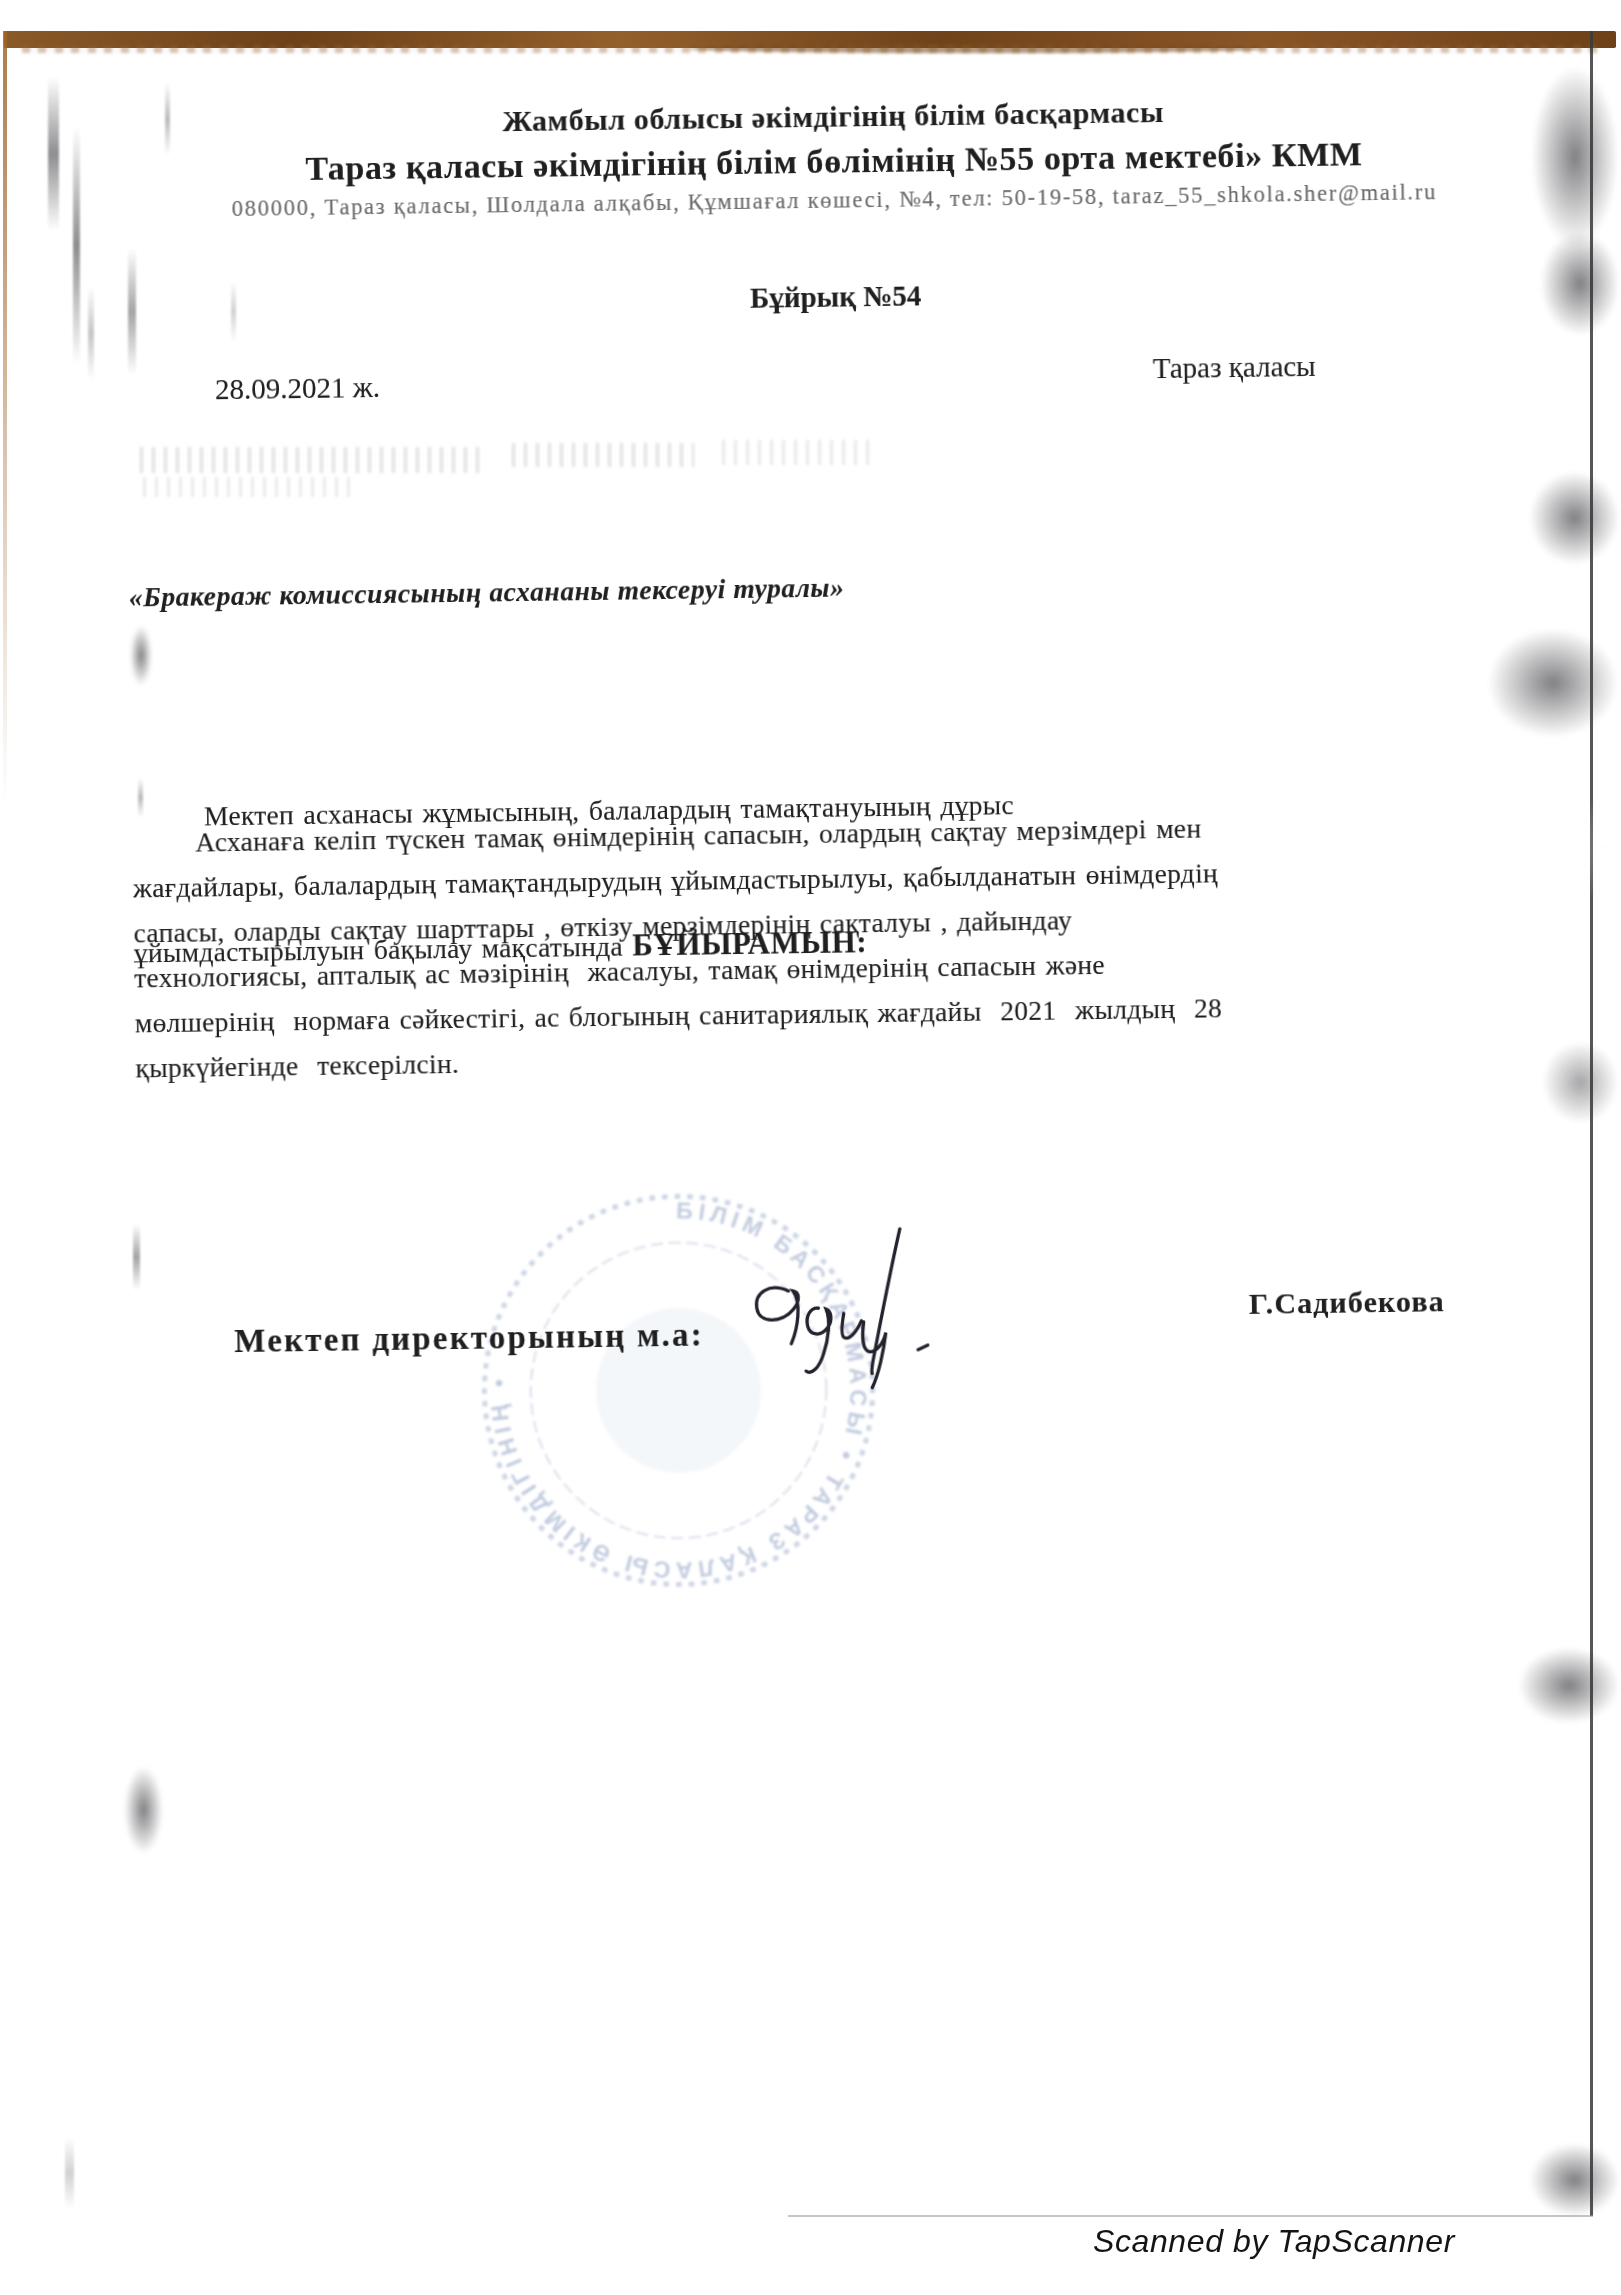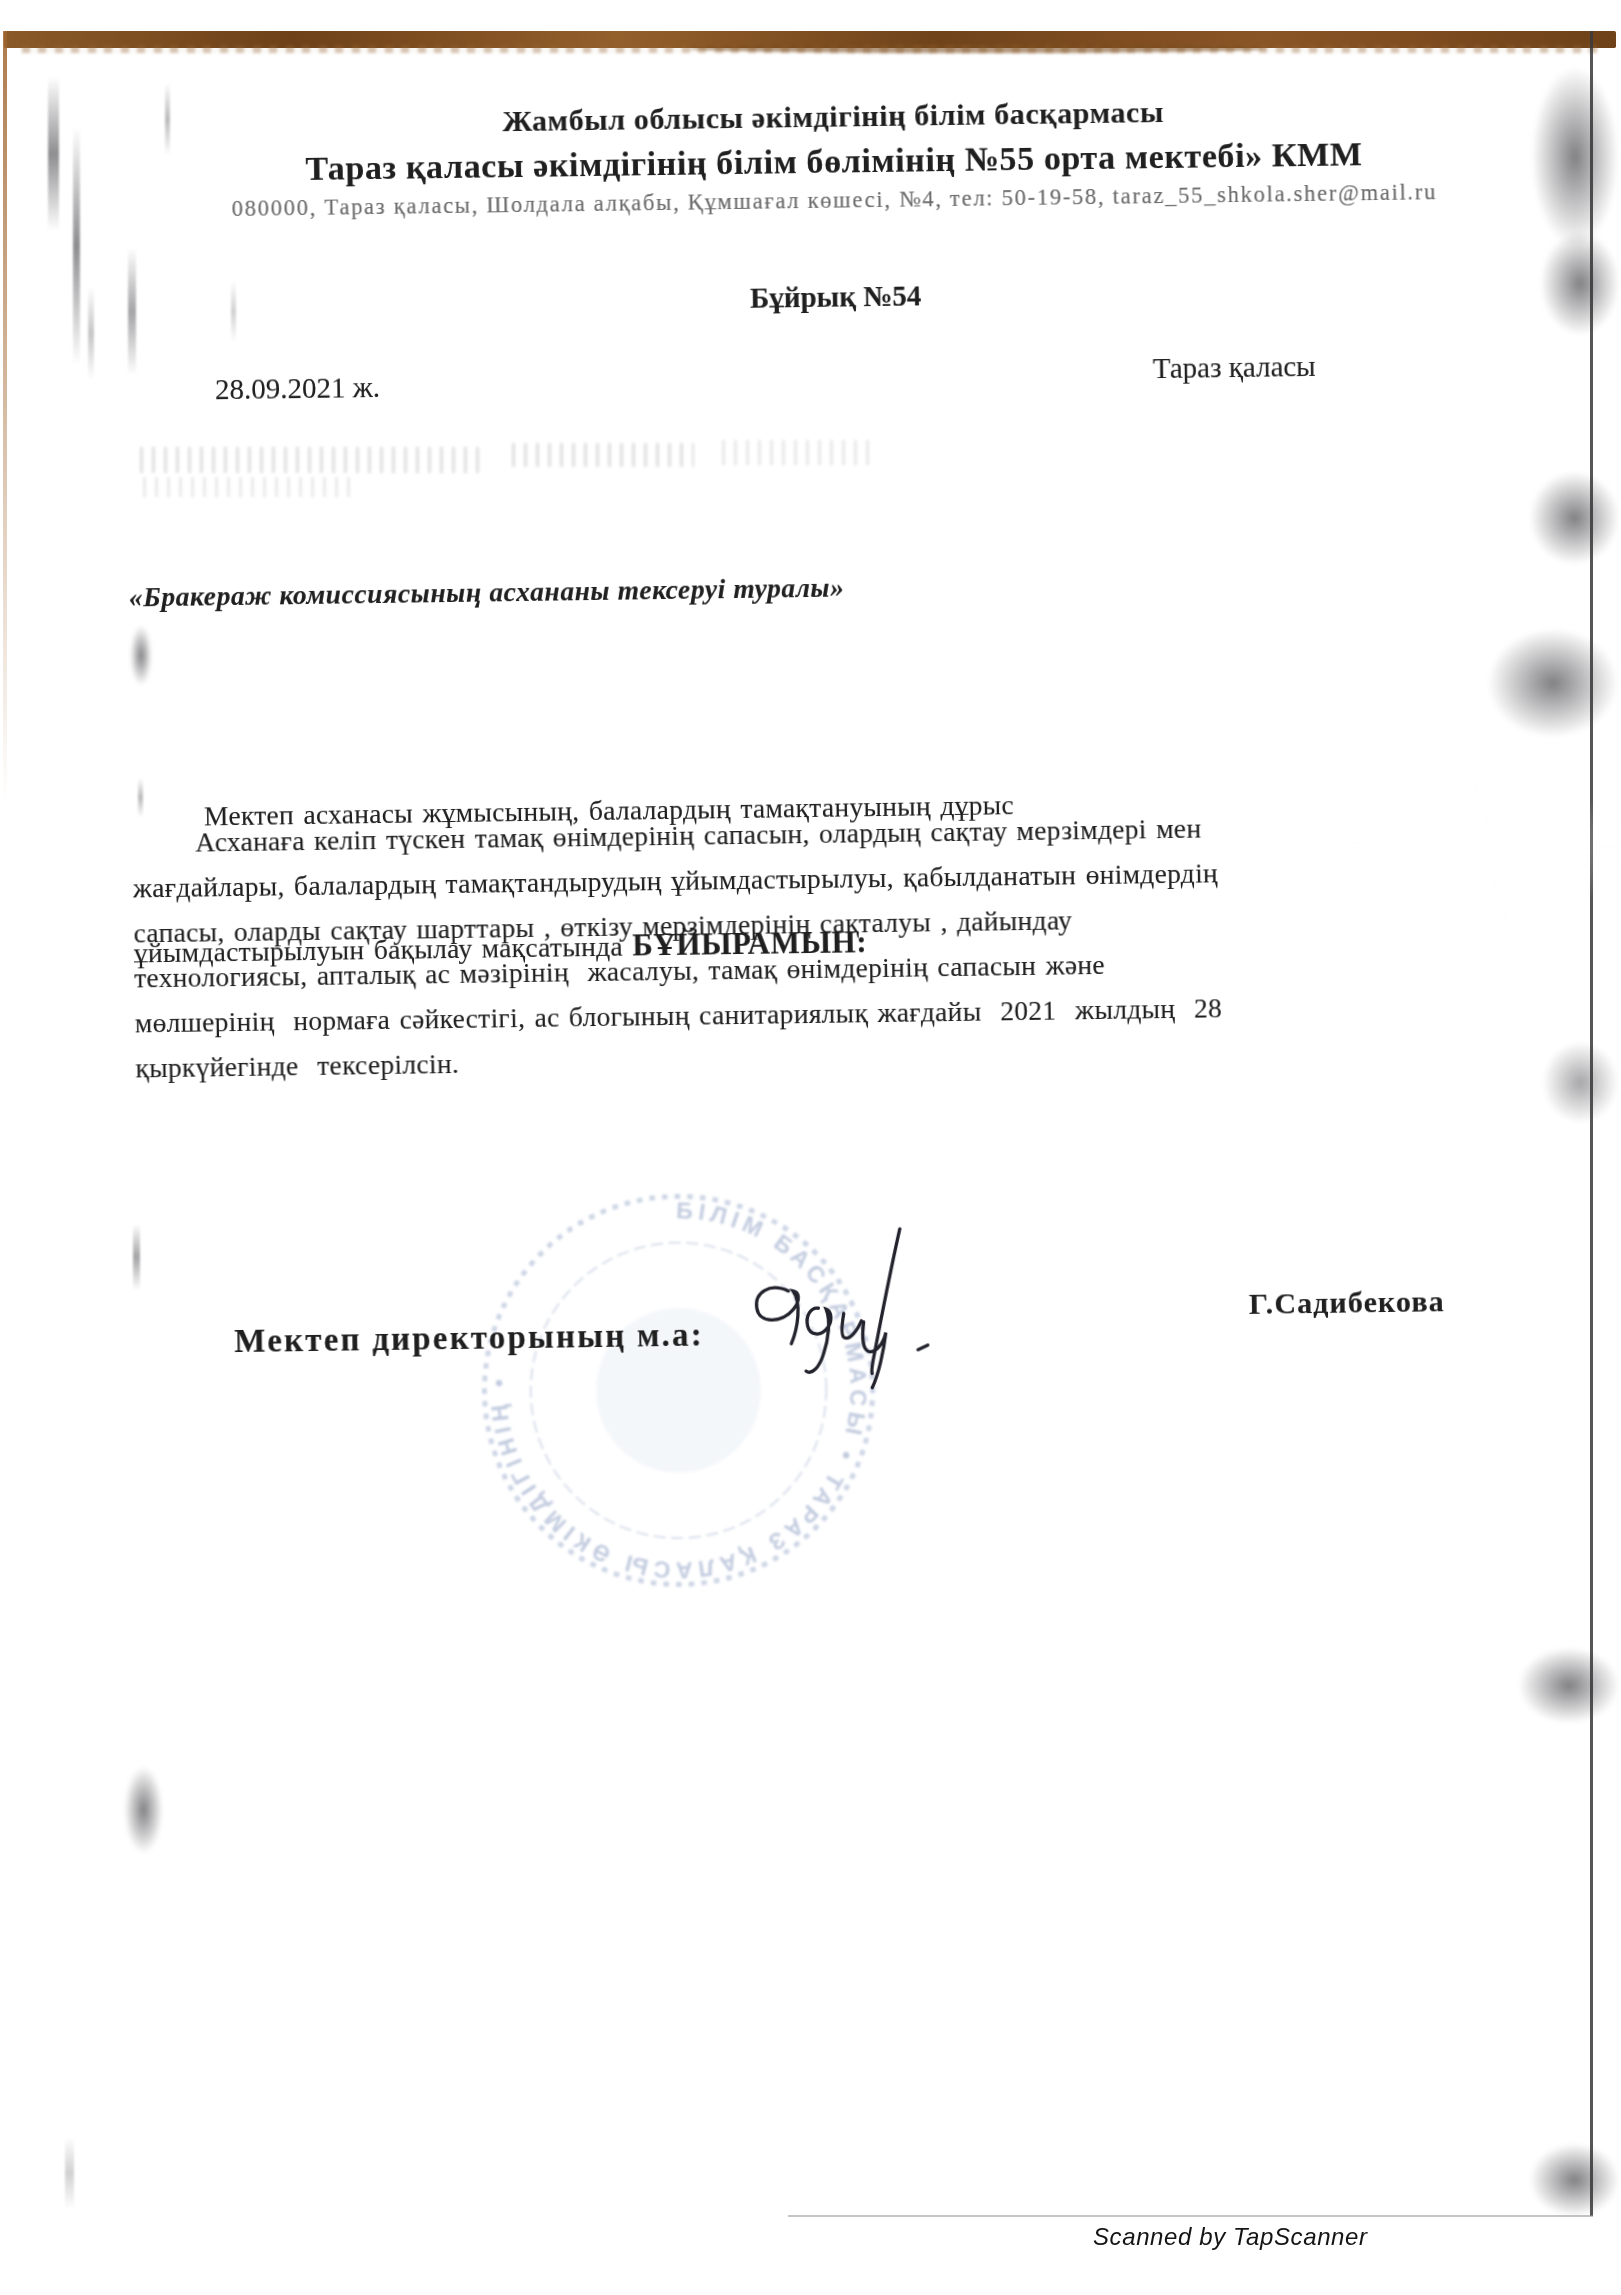--- a/index.html
+++ b/index.html
@@ -50,21 +50,21 @@
   .sig-label{left:231px;top:1315px;font-size:33px;font-weight:bold;letter-spacing:2.2px;}
   .sig-name{left:1246px;top:1293px;font-size:30px;font-weight:bold;letter-spacing:1.1px;}
 
   .stamp{left:465px;top:1179px;width:419px;height:419px;filter:blur(1.2px);opacity:.85;}
   .signature{left:733px;top:1220px;width:253px;height:182px;}
 
   .fade-right{left:1350px;top:788px;width:286px;height:143px;
     background:radial-gradient(ellipse at center,rgba(255,255,255,.55),rgba(255,255,255,0) 70%);}
 
   .watermark{left:1093px;top:2223px;font-family:"Liberation Sans","DejaVu Sans",sans-serif;
-             font-style:italic;font-size:24px;color:#141414;letter-spacing:0.6px;}
+             font-style:italic;font-size:32px;color:#141414;letter-spacing:0.6px;}
 </style>
 </head>
 <body>
 
 <div class="abs top-band"></div>
 <div class="abs top-band-fringe"></div>
 <div class="abs top-band-dip"></div>
 <div class="abs left-sliver"></div>
 <div class="abs right-line"></div>
 <div class="abs bottom-edge"></div>

